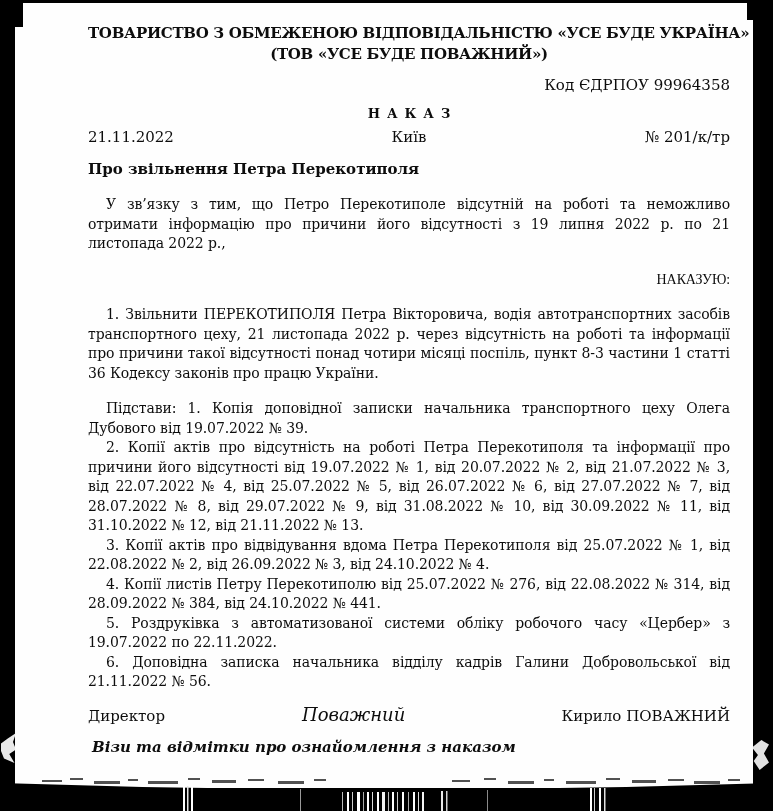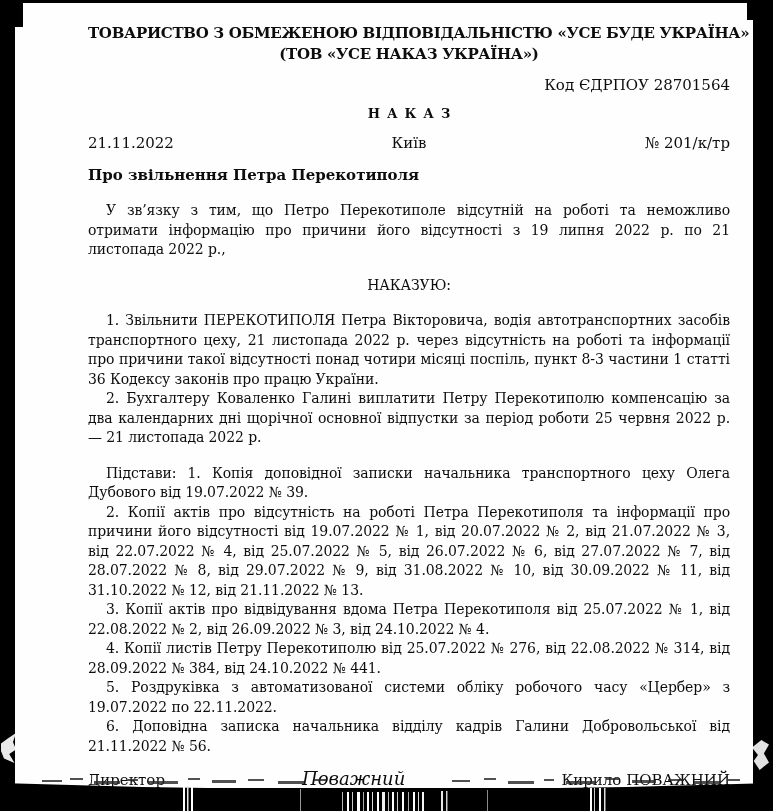--- a/index.html
+++ b/index.html
@@ -13,31 +13,31 @@
   }
   .org-name{
     font-weight:bold;text-align:center;font-size:15px;line-height:21px;
     letter-spacing:-0.3px;white-space:nowrap;
   }
   .edrpou{text-align:right;font-size:15px;line-height:20px;margin-top:10px;}
   .doc-title{
     text-align:center;font-weight:bold;font-size:13px;line-height:26px;
     letter-spacing:7px;margin-top:6px;text-indent:7px;
   }
-  .meta-row{display:flex;font-size:15px;line-height:20px;margin-top:6px;}
+  .meta-row{display:flex;font-size:15px;line-height:20px;}
   .meta-date{flex:1;text-align:left;white-space:nowrap;}
   .meta-place{flex:1;text-align:center;white-space:nowrap;}
   .meta-num{flex:1;text-align:right;white-space:nowrap;}
   .subject{font-weight:bold;font-size:15px;line-height:20px;margin:12px 0 0 0;}
   .p{
     font-size:14px;line-height:19.5px;text-align:justify;text-indent:18px;
     margin:0;letter-spacing:-0.1px;
   }
   .gap{margin-top:16px;}
-  .decree{text-indent:0;text-align:center;}
+  .decree{text-indent:0;text-align:right;font-family:Liberation Serif, serif;}
   .sig-row{display:flex;align-items:baseline;margin-top:12px;font-size:15px;line-height:22px;}
   .sig-pos{flex:1;text-align:left;white-space:nowrap;}
   .sig-auto{flex:1;text-align:left;font-style:italic;font-size:18px;white-space:nowrap;}
   .sig-name{flex:1;text-align:right;white-space:nowrap;}
   .visas{font-style:italic;font-weight:bold;font-size:15px;line-height:20px;margin:10px 0 0 4px;}
   .corner-tl{position:absolute;left:0;top:0;width:23px;height:27px;background:#000;}
   .corner-tr{position:absolute;right:0;top:0;width:26px;height:20px;background:#000;}
   .notch-left{
     position:absolute;left:1px;top:733px;width:15px;height:30px;background:#fbfbfb;opacity:.93;
     clip-path:polygon(0 35%,45% 18%,100% 0,80% 30%,100% 55%,55% 70%,90% 100%,20% 85%,0 60%);
@@ -48,40 +48,39 @@
   }
   .torn-bottom{position:absolute;left:0;bottom:0;width:773px;height:46px;display:block;}
 </style>
 </head>
 <body>
 
 <div class="canvas">
   <div class="page">
 
     <div class="org-name">ТОВАРИСТВО З ОБМЕЖЕНОЮ ВІДПОВІДАЛЬНІСТЮ «УСЕ БУДЕ УКРАЇНА»</div>
-    <div class="org-name">(ТОВ «УСЕ НАКАЗ УКРАЇНА»)</div>
+    <div class="org-name">(ТОВ «УСЕ БУДЕ ПОВАЖНИЙ»)</div>
 
-    <div class="edrpou">Код ЄДРПОУ 28701564</div>
+    <div class="edrpou">Код ЄДРПОУ 99964358</div>
 
     <div class="doc-title">НАКАЗ</div>
 
     <div class="meta-row">
       <span class="meta-date">21.11.2022</span>
       <span class="meta-place">Київ</span>
       <span class="meta-num">№ 201/к/тр</span>
     </div>
 
     <p class="subject">Про звільнення Петра Перекотиполя</p>
 
     <p class="p gap">У зв’язку з тим, що Петро Перекотиполе відсутній на роботі та неможливо отримати інформацію про причини його відсутності з 19 липня 2022 р. по 21 листопада 2022 р.,</p>
 
     <p class="p gap decree">НАКАЗУЮ:</p>
 
     <p class="p gap">1. Звільнити ПЕРЕКОТИПОЛЯ Петра Вікторовича, водія автотранспортних засобів транспортного цеху, 21 листопада 2022 р. через відсутність на роботі та інформації про причини такої відсутності понад чотири місяці поспіль, пункт 8-3 частини 1 статті 36 Кодексу законів про працю України.</p>
-    <p class="p">2. Бухгалтеру Коваленко Галині виплатити Петру Перекотиполю компенсацію за два календарних дні щорічної основної відпустки за період роботи 25 червня 2022 р. — 21 листопада 2022 р.</p>
 
     <p class="p gap">Підстави: 1. Копія доповідної записки начальника транспортного цеху Олега Дубового від 19.07.2022 № 39.</p>
     <p class="p">2. Копії актів про відсутність на роботі Петра Перекотиполя та інформації про причини його відсутності від 19.07.2022 № 1, від 20.07.2022 № 2, від 21.07.2022 № 3, від 22.07.2022 № 4, від 25.07.2022 № 5, від 26.07.2022 № 6, від 27.07.2022 № 7, від 28.07.2022 № 8, від 29.07.2022 № 9, від 31.08.2022 № 10, від 30.09.2022 № 11, від 31.10.2022 № 12, від 21.11.2022 № 13.</p>
     <p class="p">3. Копії актів про відвідування вдома Петра Перекотиполя від 25.07.2022 № 1, від 22.08.2022 № 2, від 26.09.2022 № 3, від 24.10.2022 № 4.</p>
     <p class="p">4. Копії листів Петру Перекотиполю від 25.07.2022 № 276, від 22.08.2022 № 314, від 28.09.2022 № 384, від 24.10.2022 № 441.</p>
     <p class="p">5. Роздруківка з автоматизованої системи обліку робочого часу «Цербер» з 19.07.2022 по 22.11.2022.</p>
     <p class="p">6. Доповідна записка начальника відділу кадрів Галини Добровольської від 21.11.2022 № 56.</p>
 
     <div class="sig-row">
       <span class="sig-pos">Директор</span>

